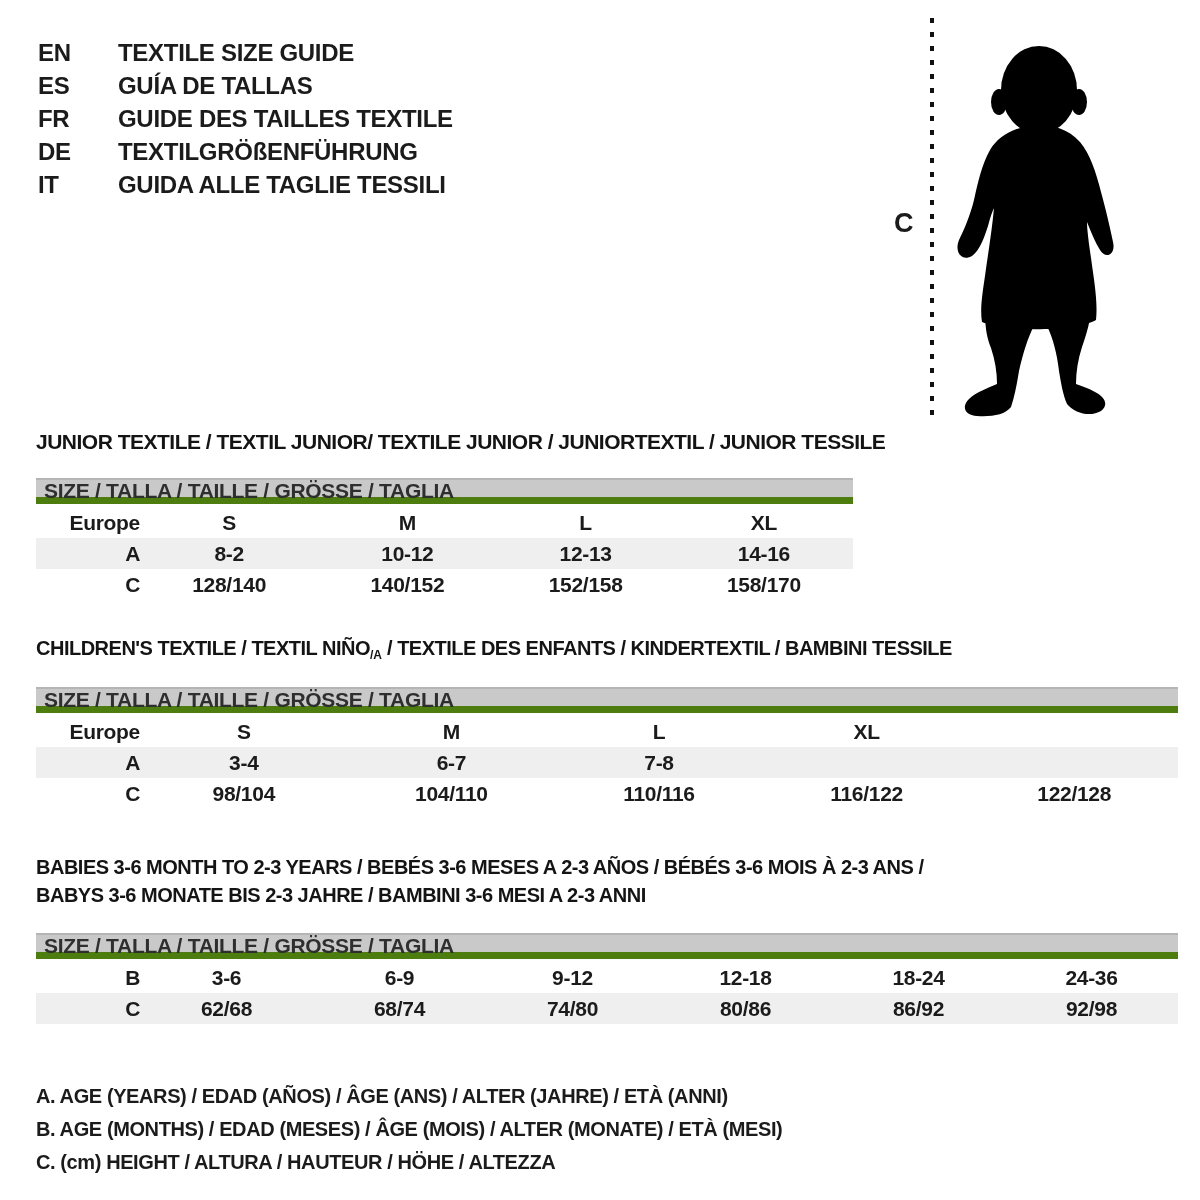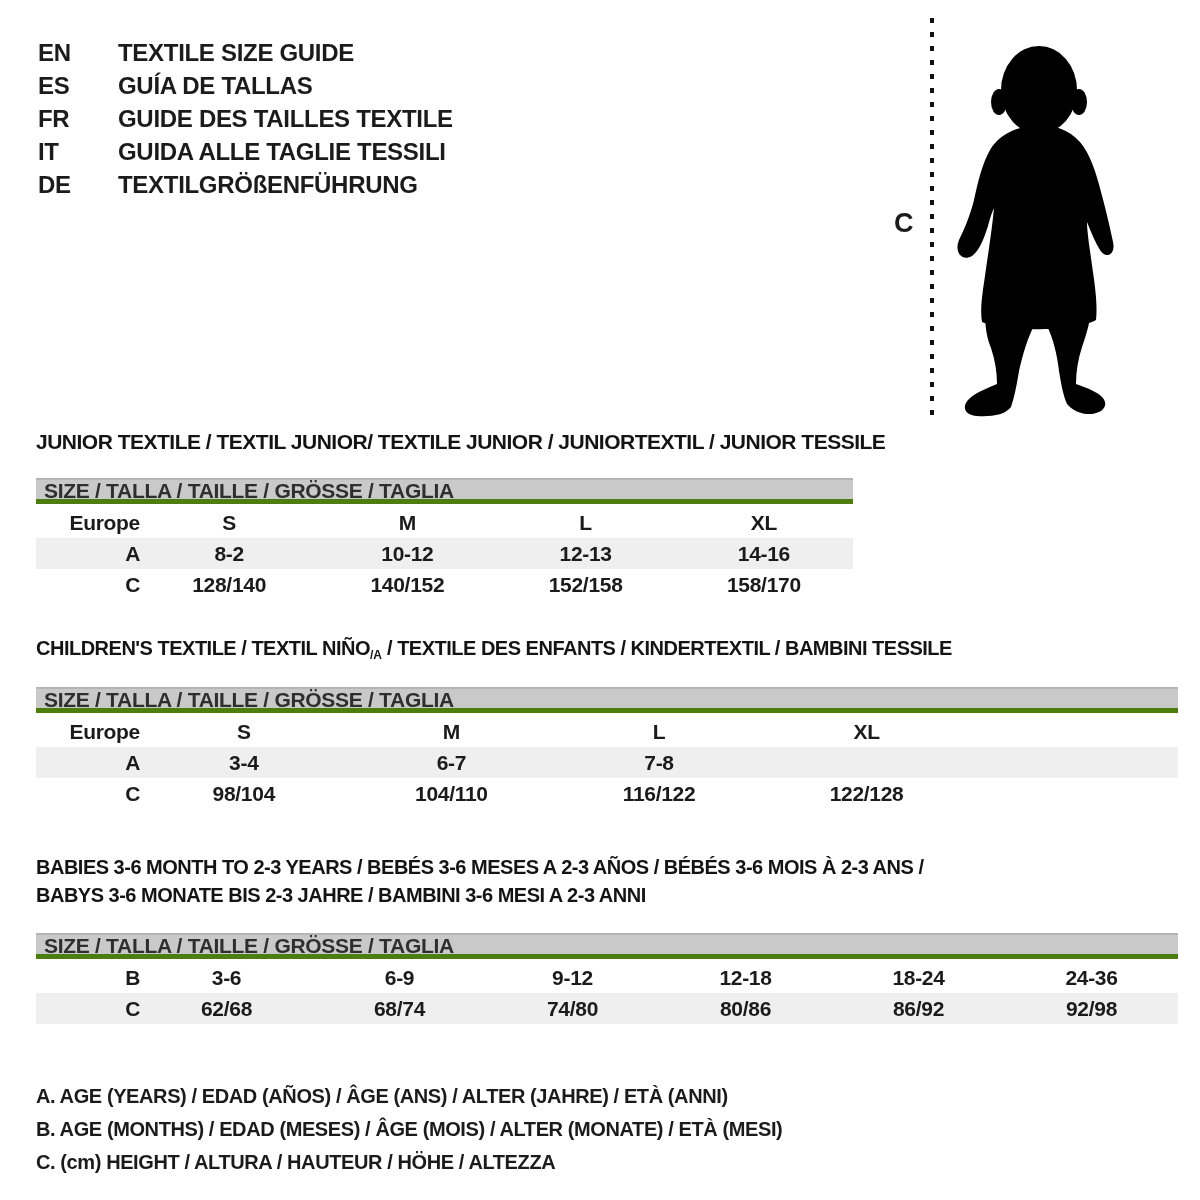--- a/index.html
+++ b/index.html
@@ -27,21 +27,21 @@
   .heading-babies{margin-top:44px;font-size:20px;line-height:28px;}
   .heading-sub{font-size:12px;position:relative;top:4px;letter-spacing:0;}
   .heading-line{display:block;}
 
   .tbl{margin-top:24px;}
   .tbl.narrow{width:817px;}
   .tbl.wide{width:1142px;}
   .size-bar{
     height:26px;line-height:22px;box-sizing:border-box;
     background:#c9c9c9;color:#2e2e2e;
-    border-top:2px solid #b5b5b5;border-bottom:5px solid #4d7c0f;
+    border-top:2px solid #b5b5b5;border-bottom:7px solid #4d7c0f;
     padding-left:8px;font-size:21px;margin-bottom:3px;
   }
   .trow{display:grid;height:31px;line-height:31px;font-size:21px;}
   .trow.shaded{background:#efefef;}
   .tlabel{padding-left:6px;text-align:right;}
   .tcell{text-align:center;}
 
   
   .legend{margin-top:56px;}
   .legend-line{font-size:20px;line-height:33px;letter-spacing:-0.4px;}
@@ -59,26 +59,26 @@
       </div>
       <div class="lang-row">
         <span class="lang-code">ES</span>
         <span class="lang-title">GUÍA DE TALLAS</span>
       </div>
       <div class="lang-row">
         <span class="lang-code">FR</span>
         <span class="lang-title">GUIDE DES TAILLES TEXTILE</span>
       </div>
       <div class="lang-row">
+        <span class="lang-code">DE</span>
+        <span class="lang-title">TEXTILGRÖßENFÜHRUNG</span>
+      </div>
+      <div class="lang-row">
         <span class="lang-code">IT</span>
         <span class="lang-title">GUIDA ALLE TAGLIE TESSILI</span>
-      </div>
-      <div class="lang-row">
-        <span class="lang-code">DE</span>
-        <span class="lang-title">TEXTILGRÖßENFÜHRUNG</span>
       </div>
     </div>
 
     <div class="figure">
       <svg class="dash-svg" width="8" height="398" viewBox="0 0 8 398">
         <line x1="4" y1="0" x2="4" y2="398" stroke="#111111" stroke-width="4" stroke-dasharray="5 9"></line>
       </svg>
       <span class="c-label">C</span>
       <svg class="baby-svg" width="182" height="380" viewBox="0 0 182 380">
         <g fill="#000000">
@@ -166,20 +166,21 @@
         <div class="trow shaded" style="grid-template-columns: 104px repeat(5, 1fr);">
           <div class="tlabel">A</div>
           <div class="tcell">3-4</div>
           <div class="tcell">6-7</div>
           <div class="tcell">7-8</div>
         </div>
         <div class="trow" style="grid-template-columns: 104px repeat(5, 1fr);">
           <div class="tlabel">C</div>
           <div class="tcell">98/104</div>
           <div class="tcell">104/110</div>
+          <div class="tcell">110/116</div>
           <div class="tcell">116/122</div>
           <div class="tcell">122/128</div>
         </div>
       </div>
   </div>
 
   <div class="section-heading heading-babies">
     <span class="heading-line">BABIES 3-6 MONTH TO 2-3 YEARS / BEBÉS 3-6 MESES A 2-3 AÑOS / BÉBÉS 3-6 MOIS À 2-3 ANS /</span>
     <span class="heading-line">BABYS 3-6 MONATE BIS 2-3 JAHRE / BAMBINI 3-6 MESI A 2-3 ANNI</span>
   </div>

